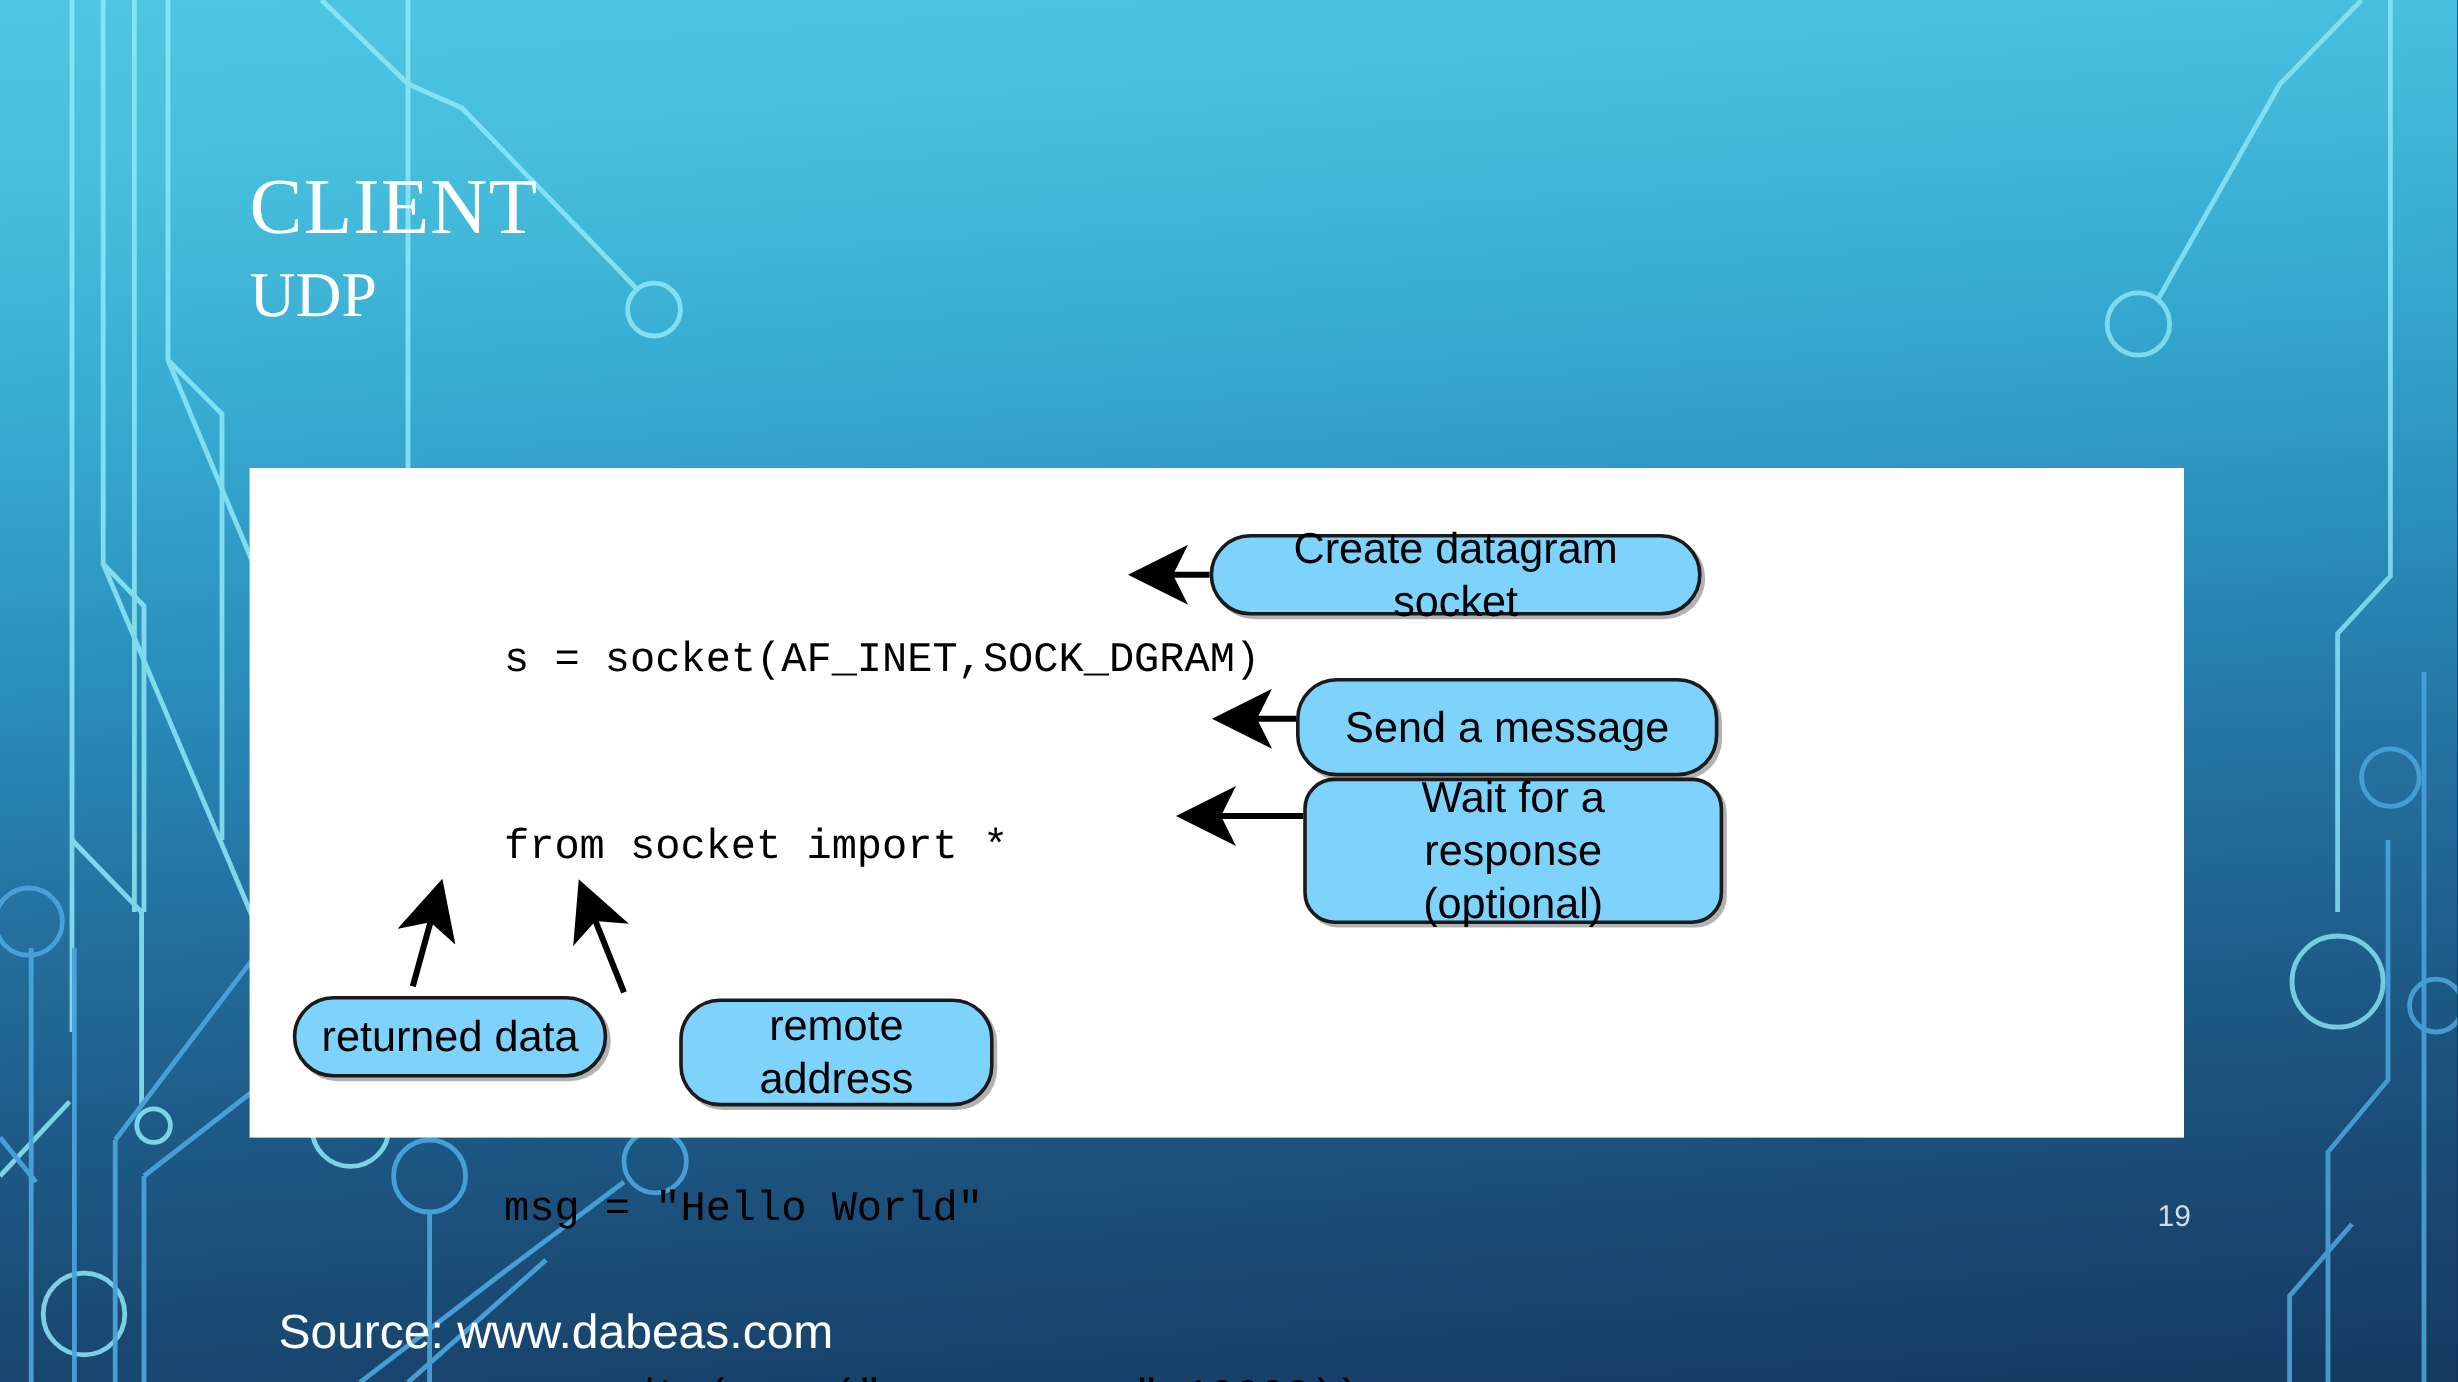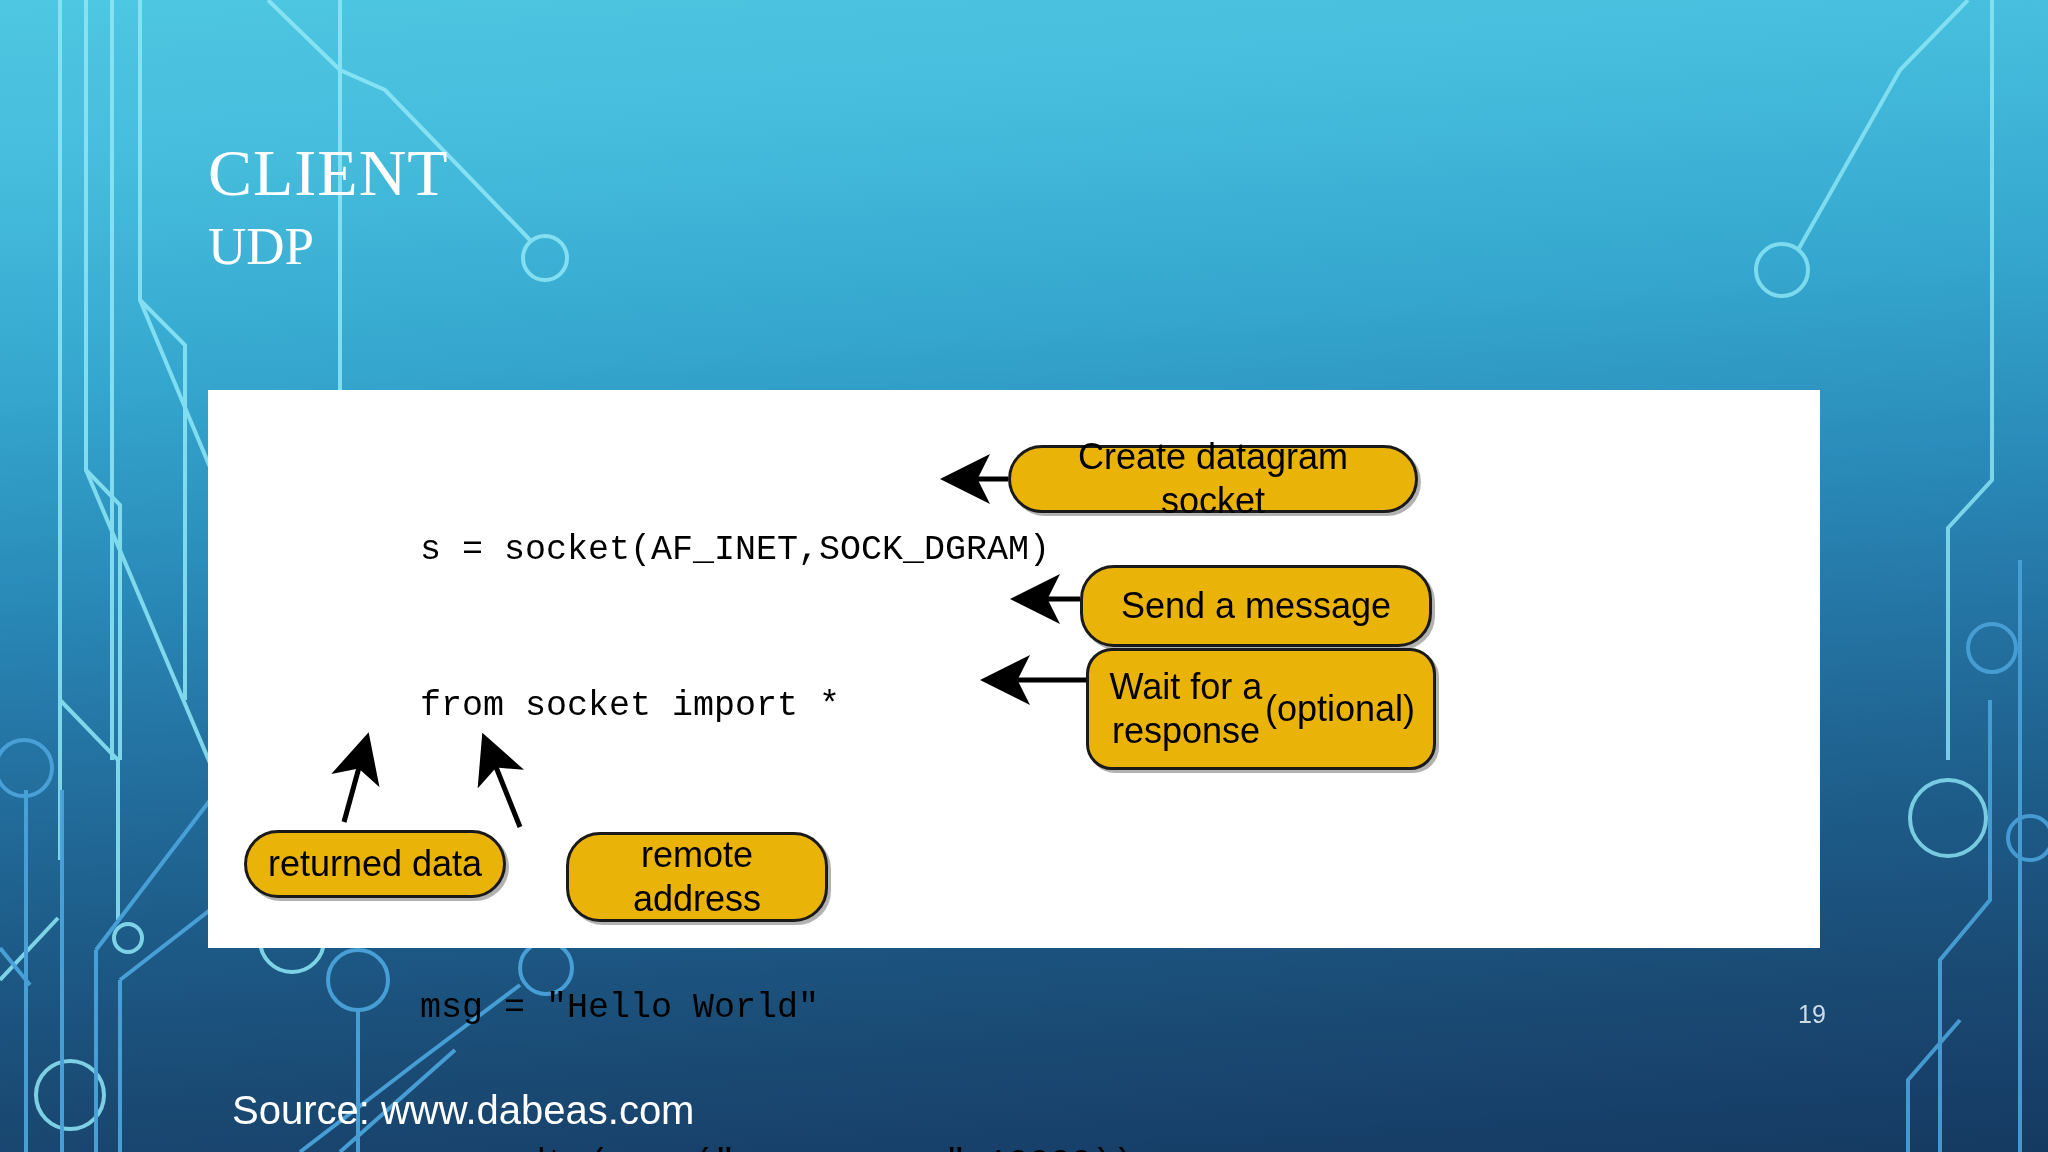--- a/index.html
+++ b/index.html
@@ -88,37 +88,37 @@
     letter-spacing: 0px;
   }
   .code .blank { display: block; height: 42px; }
   .code-line { display: block; }
 
   
   .callout {
     position: absolute;
     border: 3px solid #1a1a1a;
     border-radius: 34px;
-    background: #eab308;
+    background: #7dd3fc;
     color: #000000;
     font-family: "Liberation Sans", sans-serif;
     font-size: 36px;
     display: flex;
     align-items: center;
     justify-content: center;
     text-align: center;
     box-sizing: border-box;
     box-shadow: 3px 3px 0 rgba(0,0,0,0.30);
     padding: 0 18px;
     line-height: 1.22;
   }
   #callout-create  { left: 800px; top: 55px;  width: 410px; height: 68px; }
   #callout-send    { left: 872px; top: 175px; width: 352px; height: 82px; }
   #callout-wait    { left: 878px; top: 258px; width: 350px; height: 122px;
-                     border-radius: 26px; flex-direction: row; }
+                     border-radius: 26px; flex-direction: column; }
   #callout-returned{ left: 36px;  top: 440px; width: 262px; height: 68px; }
   #callout-remote  { left: 358px; top: 442px; width: 262px; height: 90px; }
 
   
   .arrows {
     position: absolute;
     left: 0; top: 0;
     width: 100%;
     height: 100%;
     pointer-events: none;

